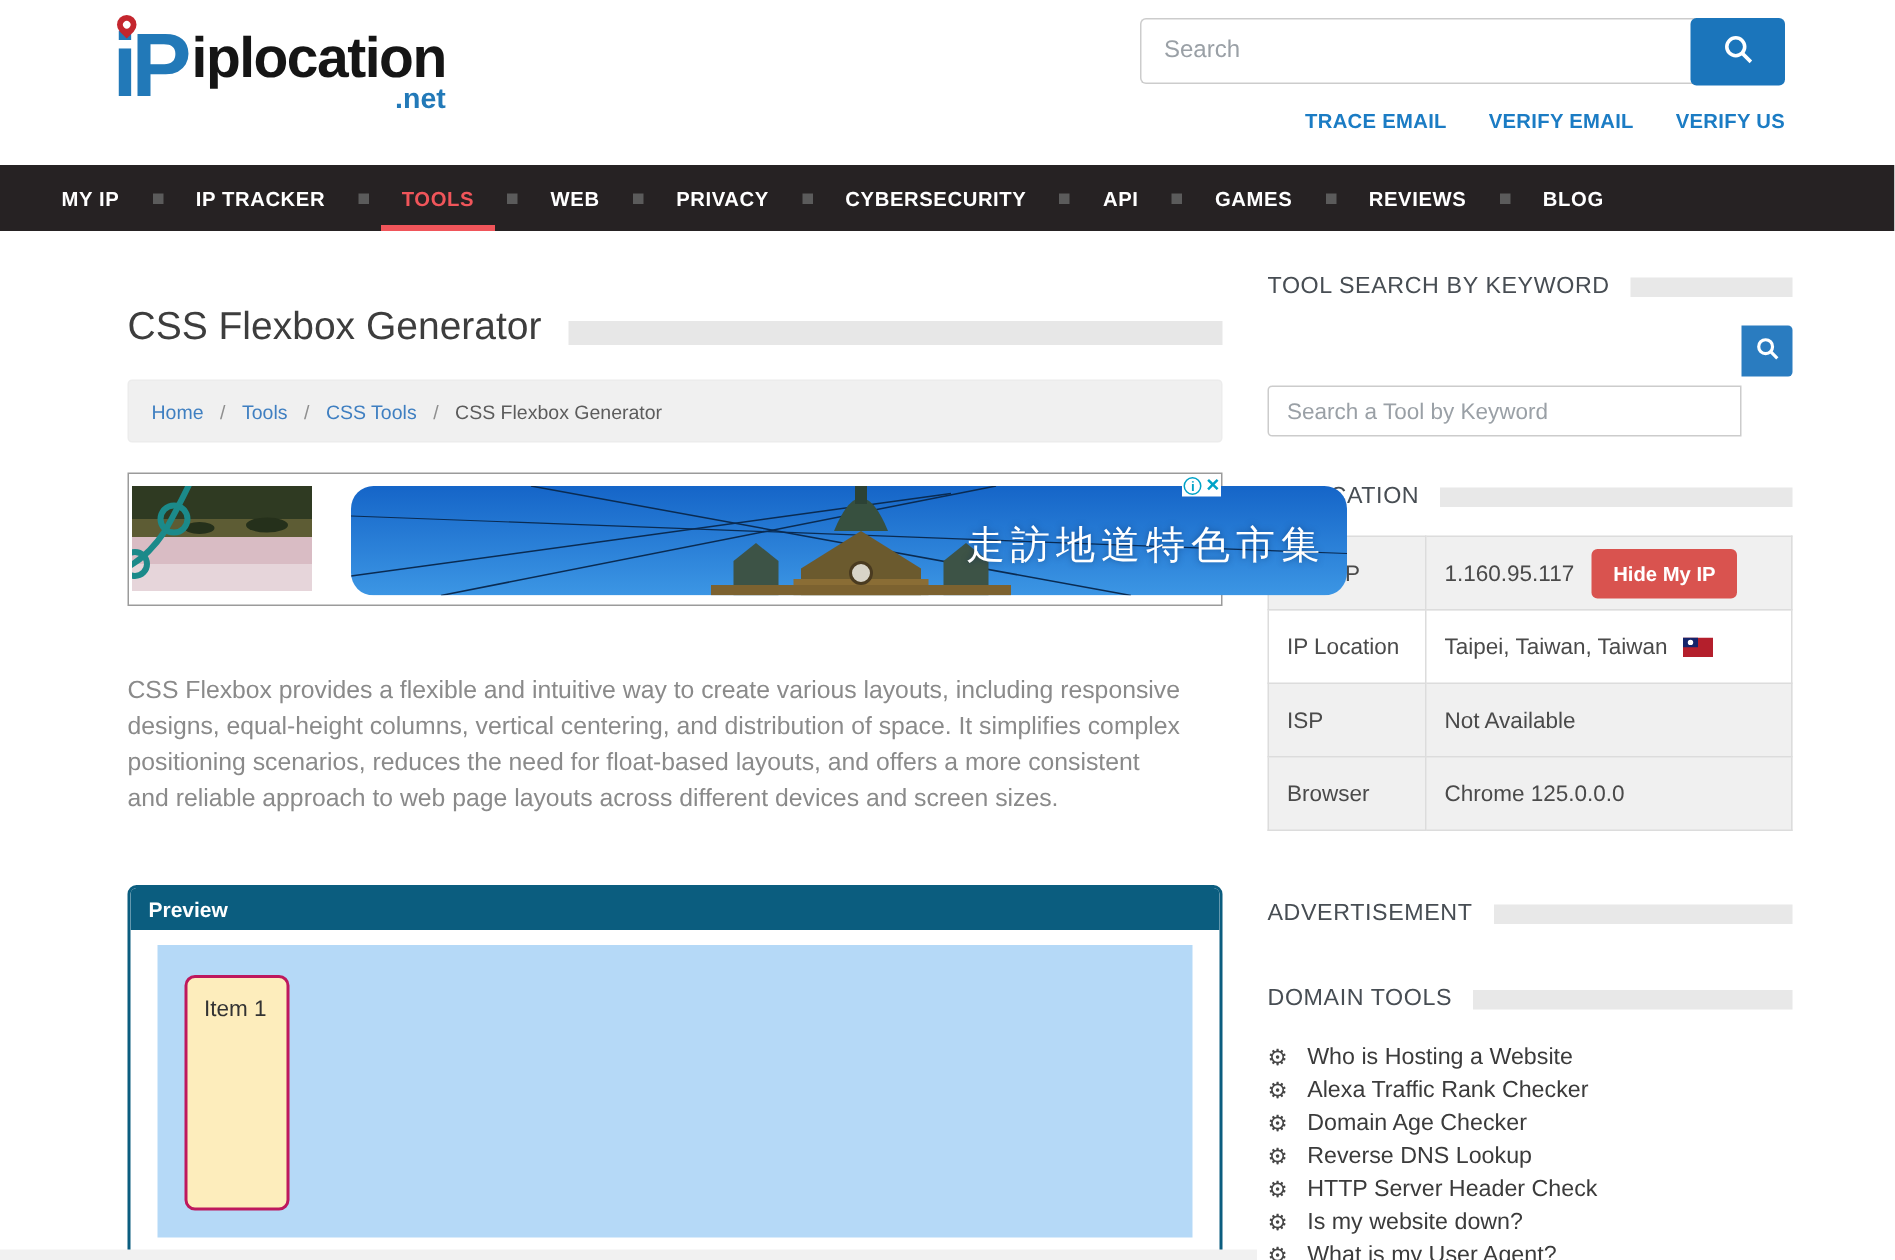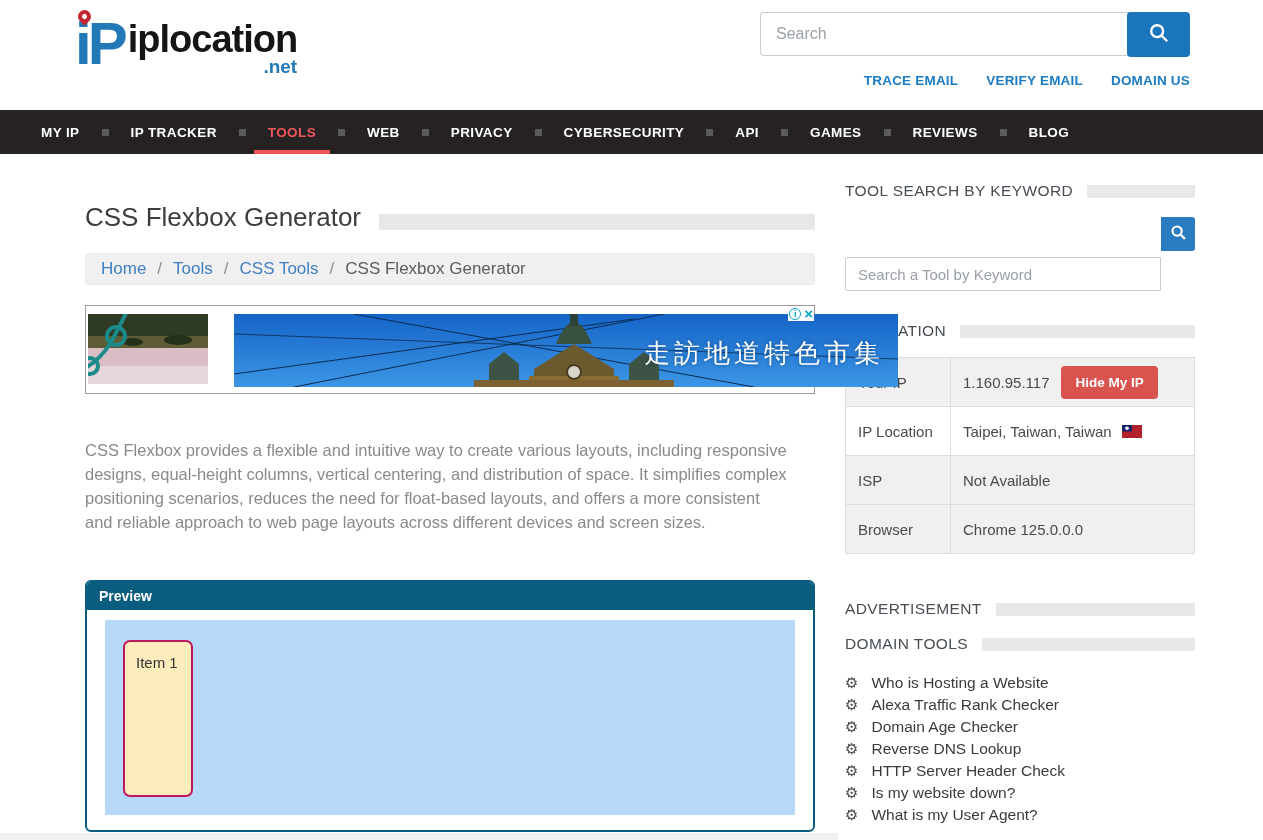--- a/index.html
+++ b/index.html
@@ -37,28 +37,28 @@
   
   .content { display:flex; padding-left:85px; }
   .main-col { width:730px; flex:none; }
   .sidebar { width:350px; flex:none; margin-left:30px; margin-top:28px; }
 
   
   .title-row { display:flex; align-items:center; margin-top:48px; }
   h1 { margin:0; font-size:26px; font-weight:500; color:#3d3d3d; white-space:nowrap; }
   .title-bar { flex:1; height:16px; background:#e7e7e7; margin-left:18px; margin-top:8px; }
 
-  .breadcrumb { margin-top:20px; background:#f0f0f0; border:1px solid #ececec; border-radius:3px; height:32px; display:flex; align-items:center; padding:0 15px; font-size:17px; gap:11px; }
+  .breadcrumb { margin-top:20px; background:#f0f0f0; border:1px solid #ececec; border-radius:3px; height:42px; display:flex; align-items:center; padding:0 15px; font-size:13px; gap:11px; }
   .crumb-link { color:#3f7fc1; text-decoration:none; cursor:pointer; }
   .crumb-sep { color:#8f8f8f; }
   .crumb-current { color:#5c5c5c; }
 
   .ad-banner { position:relative; margin-top:20px; height:89px; border:1px solid #9b9b9b; background:#fff; }
   .ad-left { position:absolute; left:2px; top:8px; width:120px; height:70px; }
-  .ad-right { position:absolute; left:148px; top:8px; width:664px; height:73px; overflow:hidden; }
+  .ad-right { position:absolute; left:148px; top:8px; width:664px; height:73px; overflow:hidden;border-radius:15px; }
   .ad-overlay-text { position:absolute; right:14px; top:22px; color:#fff; font-size:26px; letter-spacing:4px; font-family:"DejaVu Sans", sans-serif; text-shadow:0 0 4px rgba(0,40,90,.5); }
   .ad-badges { position:absolute; top:0; right:0; background:#fff; display:flex; align-items:center; height:15px; padding:0 1px; }
   .ad-info { color:#00a3c8; border:1.5px solid #00a3c8; border-radius:50%; width:12px; height:12px; font-size:9px; line-height:11px; text-align:center; font-weight:bold; cursor:pointer; }
   .ad-close { color:#00a3c8; font-size:15px; line-height:13px; margin-left:3px; font-weight:bold; cursor:pointer; }
 
   .intro { margin:44px 0 0; width:706px; font-size:16.5px; line-height:24px; color:#8a8a8a; }
 
   .preview-panel { margin-top:46px; border:2px solid #0b5d7f; border-radius:6px; overflow:hidden; background:#fff; }
   .preview-header { background:#0b5d7f; color:#fff; font-weight:bold; font-size:14px; padding:6px 12px; }
   .preview-body { padding:10px 18px 15px; }
@@ -78,21 +78,21 @@
   .ip-heading { margin-top:31px; }
   .ip-table { width:100%; border-collapse:collapse; margin-top:17px; font-size:15px; }
   .ip-table td { border:1px solid #dcdcdc; padding:0 12px; height:49px; color:#4a4a4a; }
   .ip-table tr.odd { background:#f0f0f0; }
   .ip-table td.lbl { width:105px; }
   .ip-value-wrap { display:flex; align-items:center; }
   .hide-ip-btn { background:#d9534f; color:#fff; font-weight:bold; font-size:13.5px; border:none; border-radius:4px; padding:9px 14px; margin-left:12px; cursor:pointer; font-family:"Liberation Sans", sans-serif; }
   .flag { margin-left:10px; display:inline-block; line-height:0; }
 
   .adv-heading { margin-top:46px; }
-  .domain-heading { margin-top:17px; }
+  .domain-heading { margin-top:39px; }
   .tools-list { list-style:none; margin:19px 0 0; padding:0; }
   .tools-list li { display:flex; align-items:center; gap:13px; height:22px; cursor:pointer; }
   .gear-icon { font-family:"DejaVu Sans", sans-serif; font-size:15px; color:#474747; line-height:1; }
   .tool-label { font-size:15.5px; color:#3b3b3b; }
 
   .bottom-strip { position:absolute; left:0; top:833px; width:838px; height:7px; background:#f1f1f1; }
 </style>
 </head>
 <body>
 
@@ -115,21 +115,21 @@
           <svg width="22" height="22" viewBox="0 0 24 24" fill="none" stroke="#ffffff" stroke-width="2.6">
               <circle cx="10" cy="10" r="6.5"></circle>
               <line x1="15" y1="15" x2="21" y2="21"></line>
             </svg>
         </span>
       </button>
     </div>
     <div class="links-row">
       <a>TRACE EMAIL</a>
       <a>VERIFY EMAIL</a>
-      <a>DOMAIN US</a>
+      <a>VERIFY US</a>
     </div>
   </div>
 </header>
 
 <nav>
   <a class="nav-item">MY IP</a>
   <span class="nav-sep"></span>
   <a class="nav-item">IP TRACKER</a>
   <span class="nav-sep"></span>
   <a class="nav-item active">TOOLS</a>

